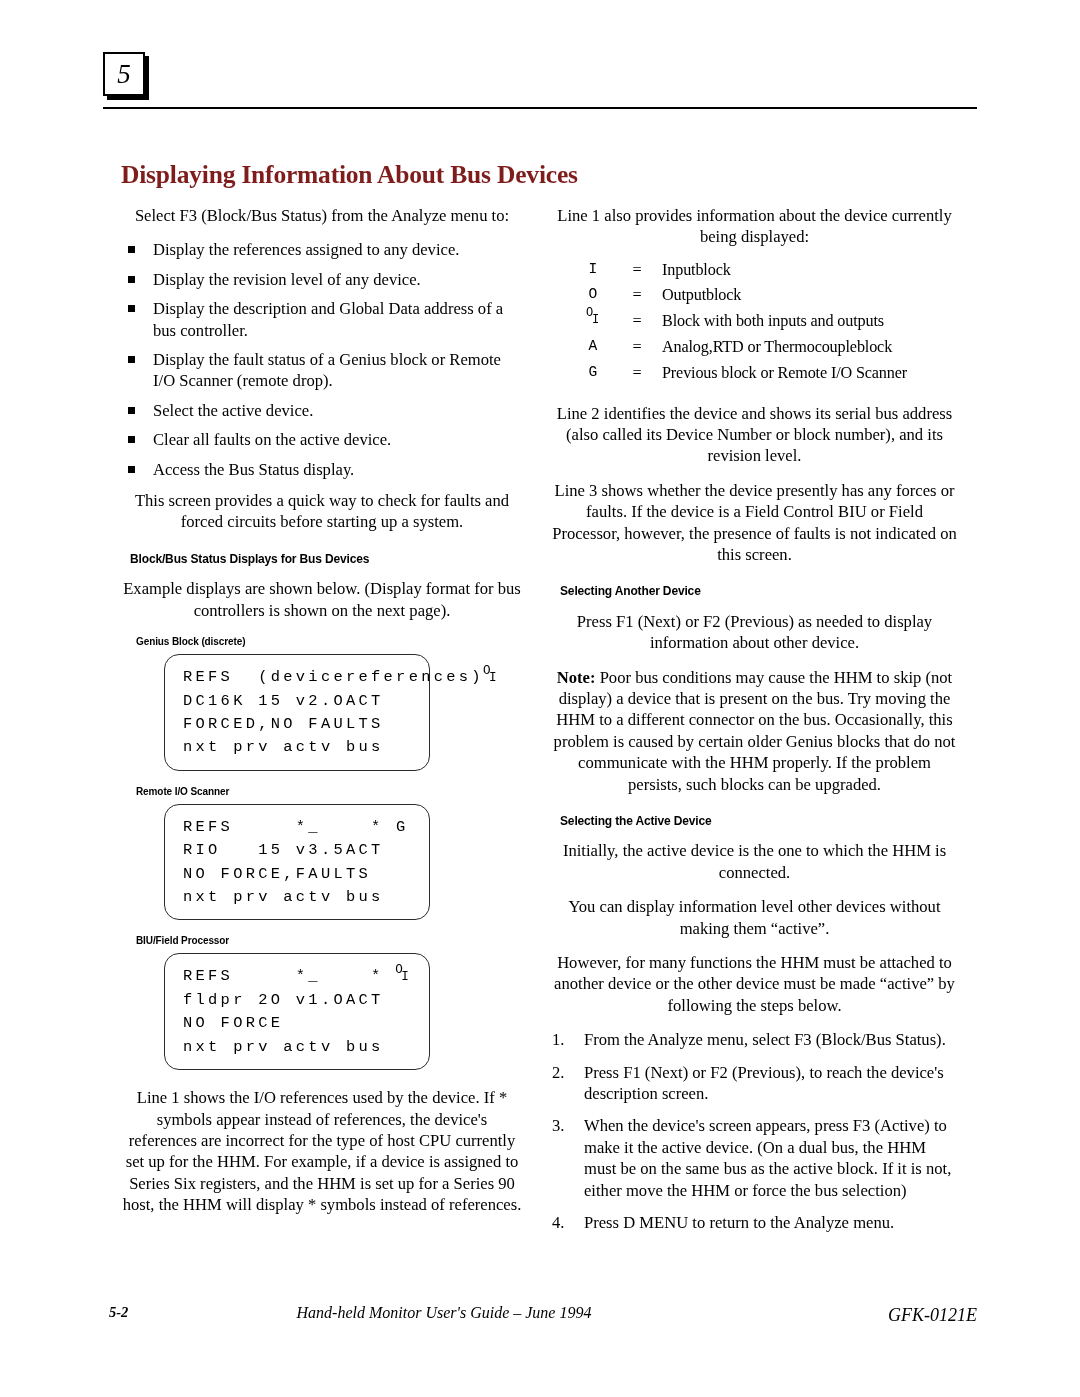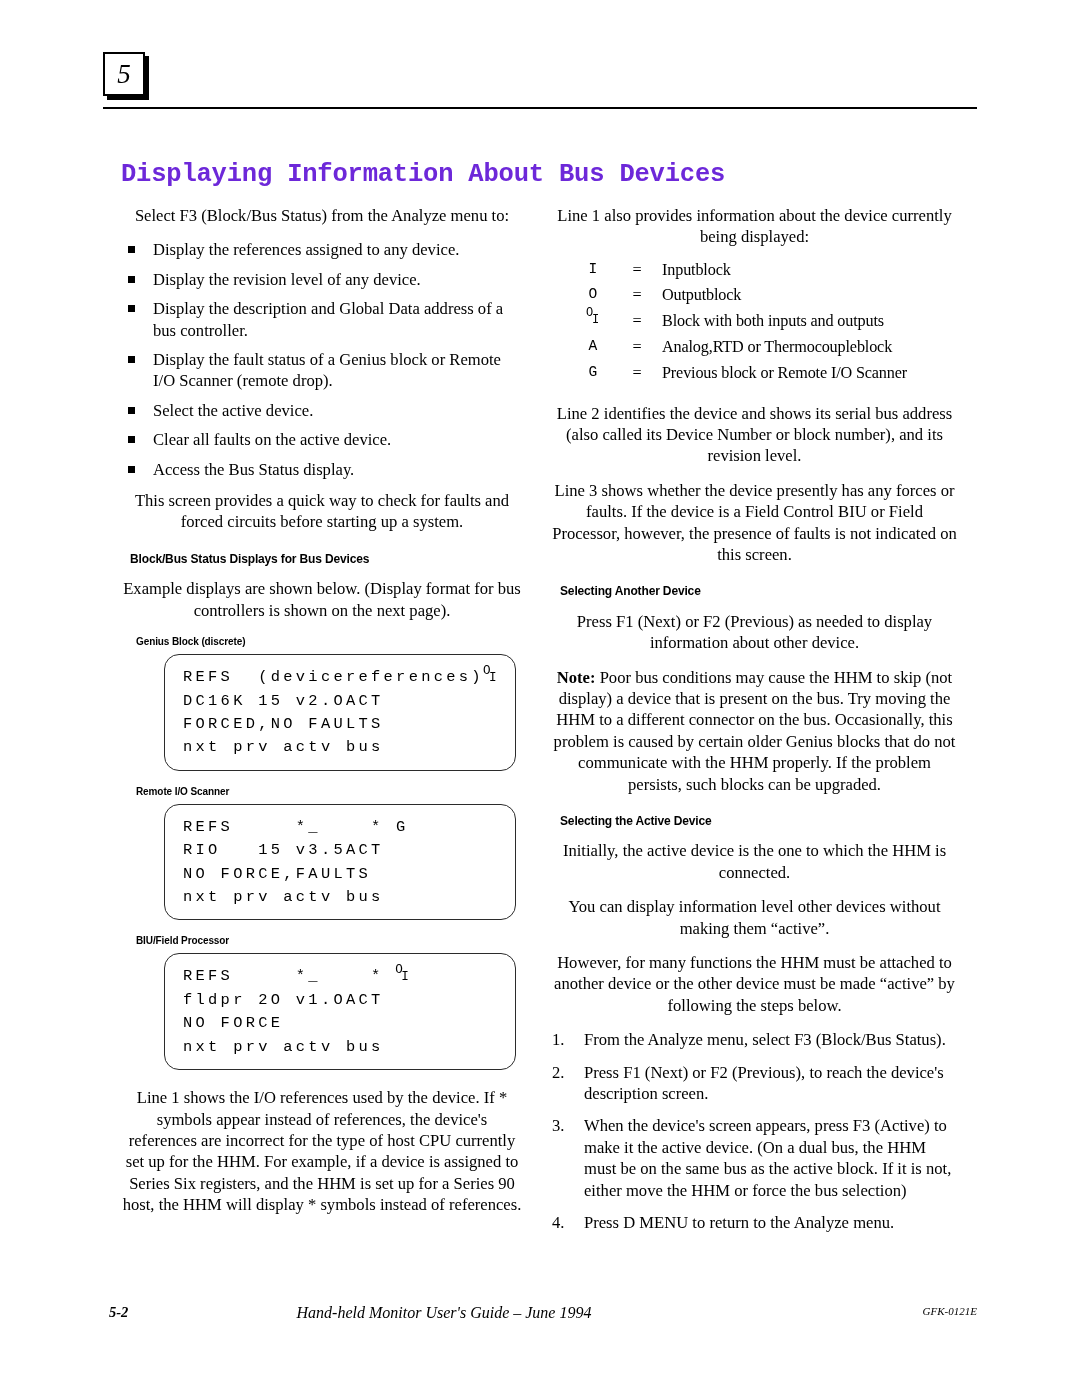--- a/index.html
+++ b/index.html
@@ -62,25 +62,25 @@
     height: 2px;
     background: #000;
   }
 
   
   #page-title {
     position: absolute;
     left: 121px;
     top: 143px;
     width: 800px;
-    font-family: Liberation Mono, monospace;
+    font-family: Liberation Serif, serif;
     font-weight: bold;
     font-size: 25.5px;
     letter-spacing: -0.2px;
-    color: #6d28d9;
+    color: #7f1d1d;
   }
 
   
   .col {
     position: absolute;
     top: 205px;
     font-size: 16.6px;
     line-height: 1.29;
   }
   #col-left  { left: 122px;  width: 400px; }
@@ -190,21 +190,21 @@
   
   .lcd-label {
     font-family: "Liberation Sans", sans-serif;
     font-weight: bold;
     font-size: 10px;
     margin: 15px 0 5px 14px;
     letter-spacing: -0.1px;
   }
   .lcd-box {
     margin-left: 42px;
-    width: 352px;
+    width: 266px;
     border: 1.4px solid #2b2b2b;
     border-radius: 15px;
     background: #fff;
     box-sizing: border-box;
     padding: 11px 0 10px 0;
   }
   .lcd-line {
     font-family: "Liberation Mono", monospace;
     font-size: 15.4px;
     letter-spacing: 3.3px;
@@ -249,21 +249,21 @@
     font-style: italic;
     font-size: 16px;
     margin-left: -96px;
   }
   #footer .fr {
     position: absolute;
     right: 0;
     top: 1px;
     font-family: "Liberation Serif", serif;
     font-style: italic;
-    font-size: 11px;
+    font-size: 18px;
     margin-left: 10px;
   }
 </style>
 </head>
 <body>
 
 <div id="chapter-marker">
   <div class="shadow"></div>
   <div class="boxface">
     <span class="num">5</span>

